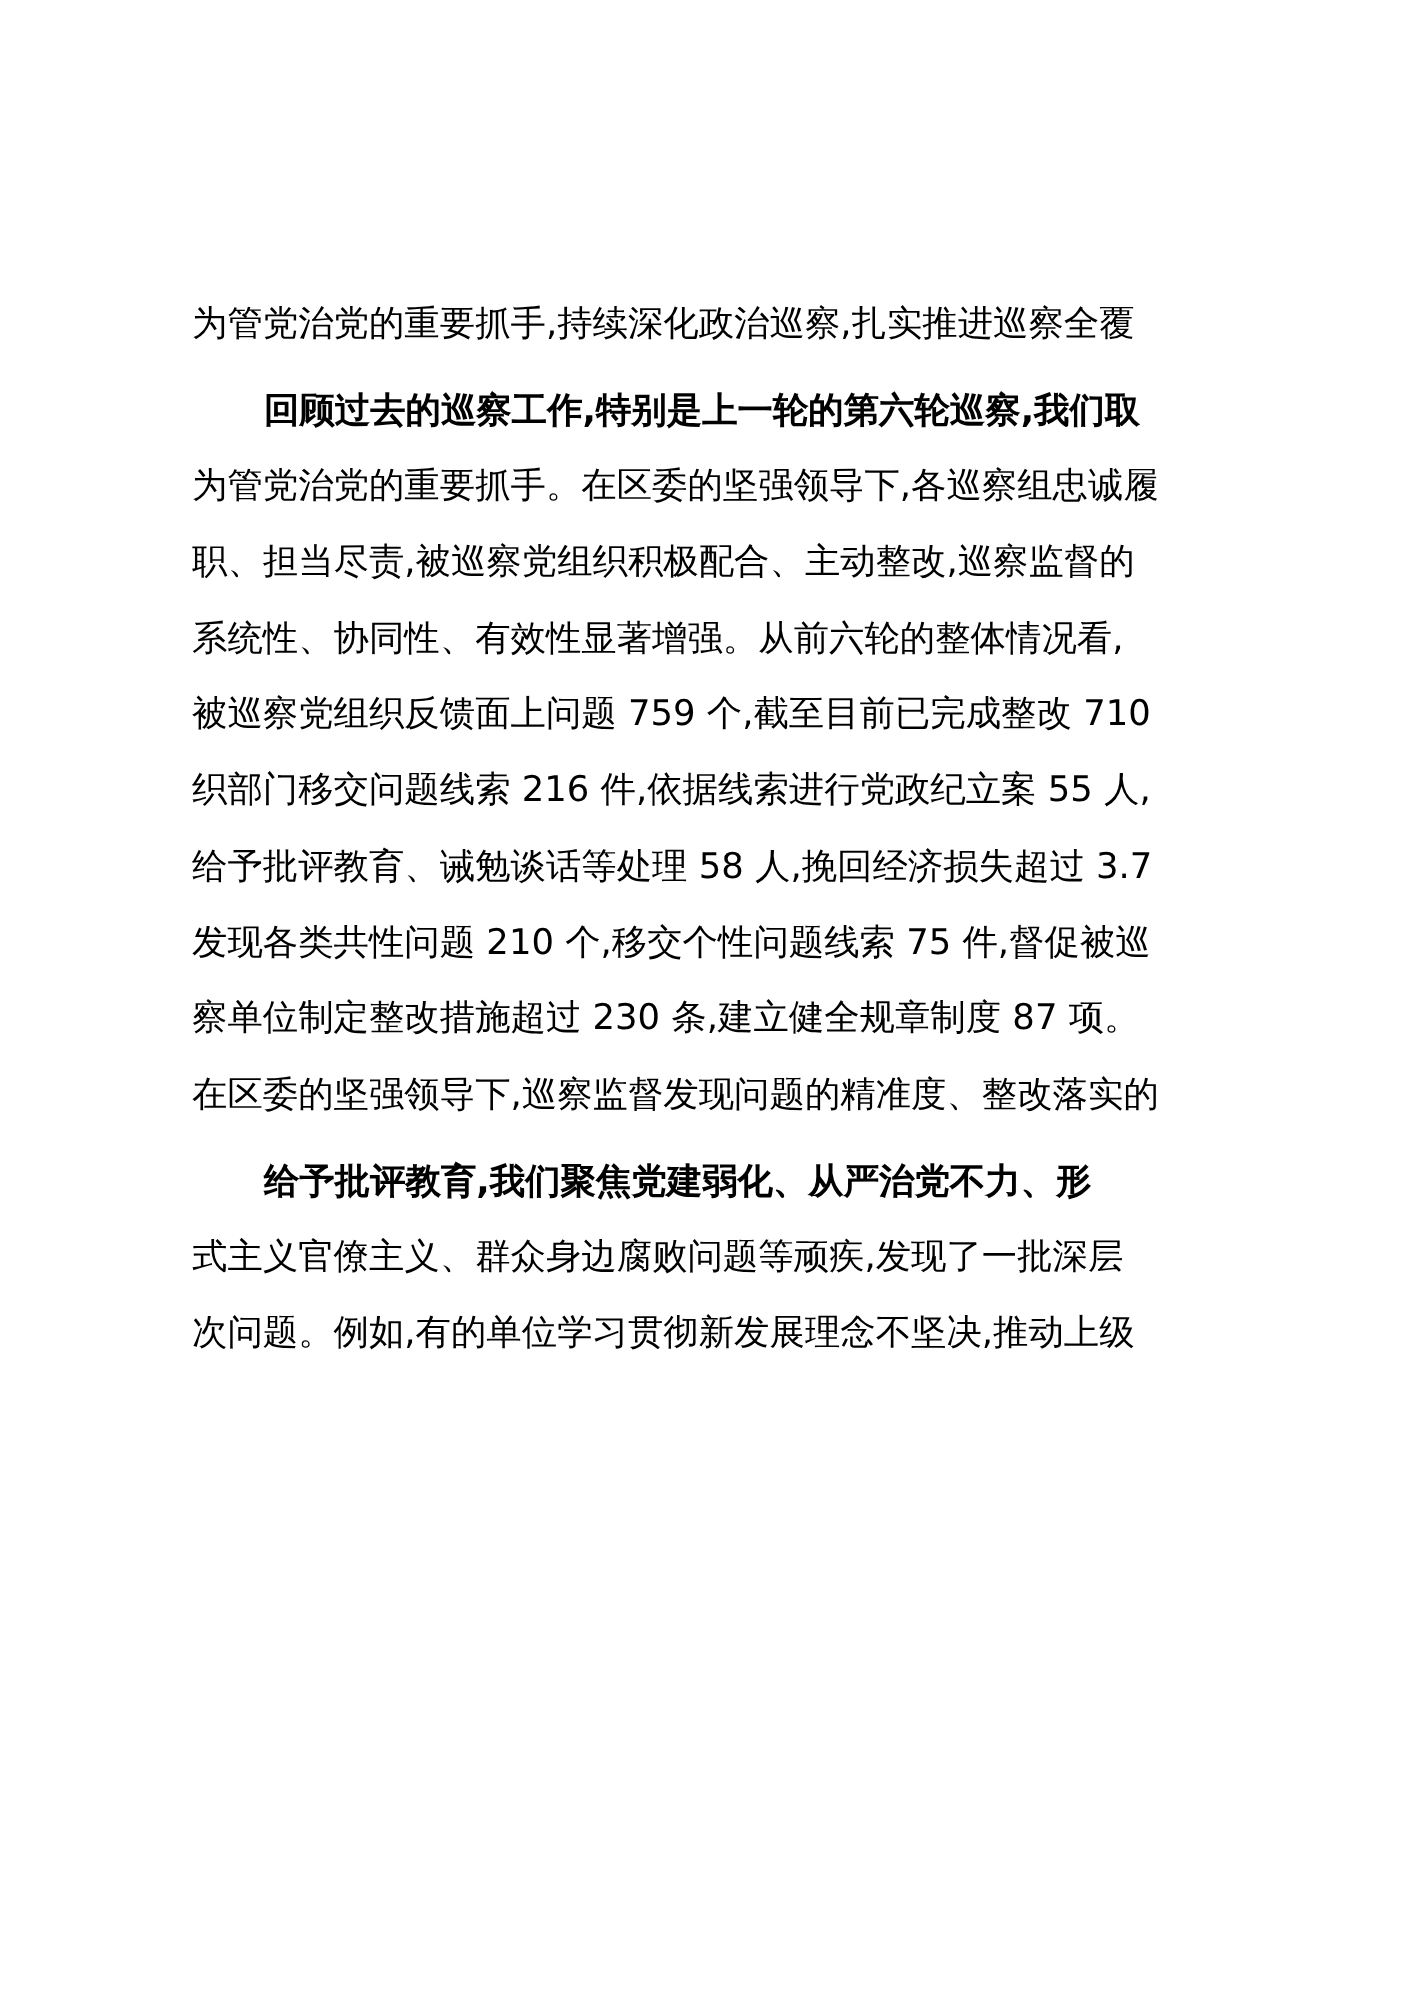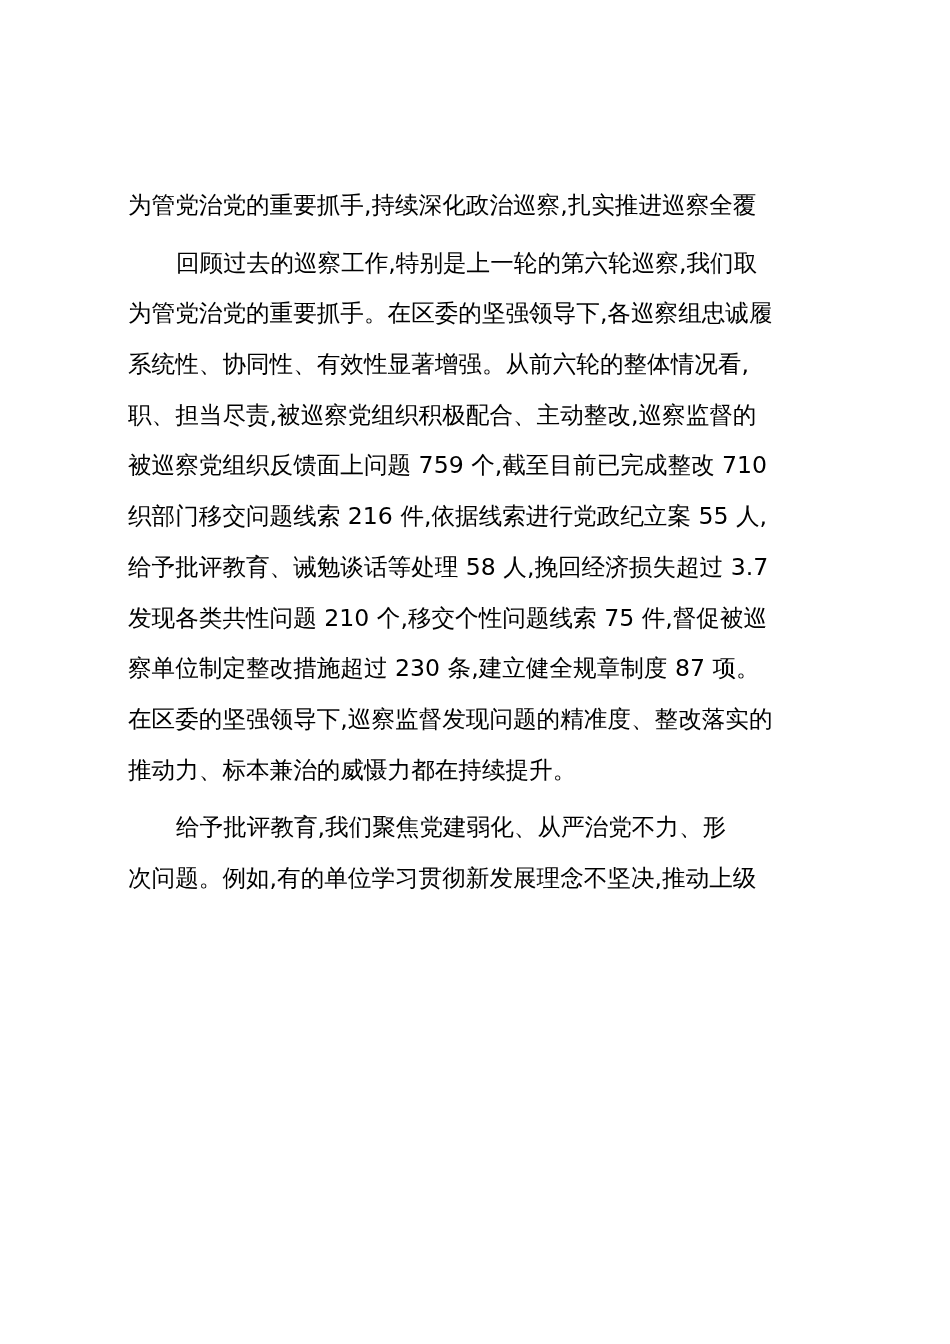--- a/index.html
+++ b/index.html
@@ -11,62 +11,63 @@
       width: 950px;
       height: 1344px;
       position: relative;
       overflow: hidden;
       font-family: "DejaVu Sans", "Liberation Sans", sans-serif;
       color: #000000;
     }
     .page {
       position: absolute;
       left: 128px;
-      top: 180px;
+      top: 190px;
       width: 692px;
     }
     .line {
       height: 50.7px;
       line-height: 50.7px;
       font-size: 23.6px;
       white-space: nowrap;
       letter-spacing: 0px;
     }
     .para-gap {
       height: 7px;
     }
     .indent {
       padding-left: 48px;
+      font-weight: bold;
     }
   </style>
 </head>
 <body>
 
 <div class="page">
 
   <div class="paragraph">
     <div class="line">为管党治党的重要抓手,持续深化政治巡察,扎实推进巡察全覆</div>
   </div>
 
   <div class="para-gap"></div>
 
   <div class="paragraph">
     <div class="line indent">回顾过去的巡察工作,特别是上一轮的第六轮巡察,我们取</div>
     <div class="line">为管党治党的重要抓手。在区委的坚强领导下,各巡察组忠诚履</div>
+    <div class="line">职、担当尽责,被巡察党组织积极配合、主动整改,巡察监督的</div>
     <div class="line">系统性、协同性、有效性显著增强。从前六轮的整体情况看,</div>
-    <div class="line">职、担当尽责,被巡察党组织积极配合、主动整改,巡察监督的</div>
     <div class="line">被巡察党组织反馈面上问题 759 个,截至目前已完成整改 710</div>
     <div class="line">织部门移交问题线索 216 件,依据线索进行党政纪立案 55 人,</div>
     <div class="line">给予批评教育、诫勉谈话等处理 58 人,挽回经济损失超过 3.7</div>
     <div class="line">发现各类共性问题 210 个,移交个性问题线索 75 件,督促被巡</div>
     <div class="line">察单位制定整改措施超过 230 条,建立健全规章制度 87 项。</div>
     <div class="line">在区委的坚强领导下,巡察监督发现问题的精准度、整改落实的</div>
-    <div class="line">推动力、标本兼治的威慑力都在持续提升。</div>
   </div>
 
   <div class="para-gap"></div>
 
   <div class="paragraph">
     <div class="line indent">给予批评教育,我们聚焦党建弱化、从严治党不力、形</div>
+    <div class="line">式主义官僚主义、群众身边腐败问题等顽疾,发现了一批深层</div>
     <div class="line">次问题。例如,有的单位学习贯彻新发展理念不坚决,推动上级</div>
   </div>
 
 </div>
 
 </body></html>

